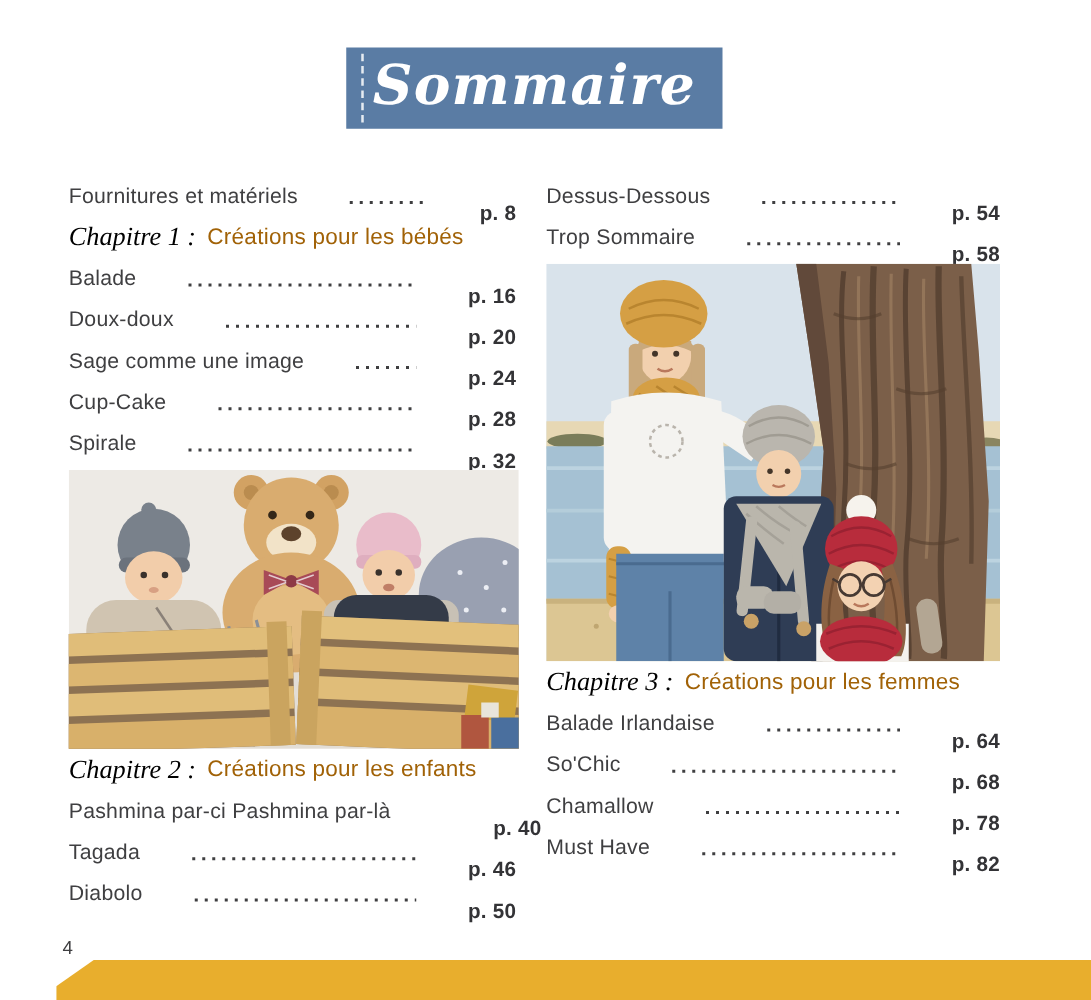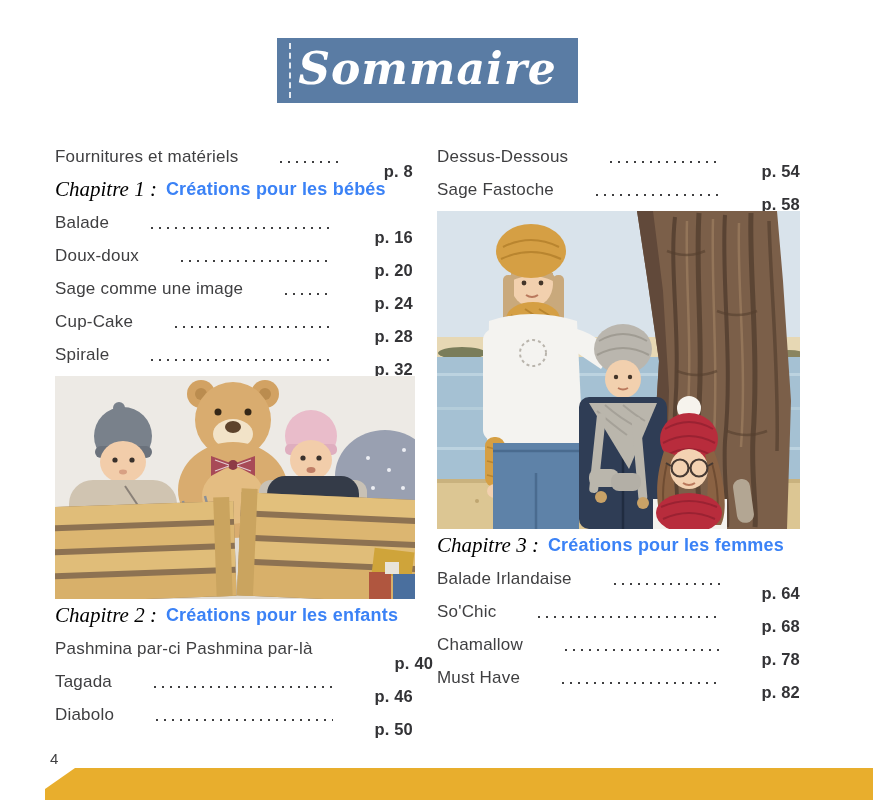--- a/index.html
+++ b/index.html
@@ -36,21 +36,21 @@
     background-image:radial-gradient(circle at 2px 2px, #3f3f41 1.25px, transparent 1.55px);
     background-size:8px 4px; background-repeat:repeat-x; background-position:left center;
   }
   .pg { font-weight:700; font-size:16.5px; white-space:nowrap; color:#333336;margin-top:30px; }
 
   .chapter { height:33px; display:flex; align-items:center; }
   .chapter .script {
     font-family:Liberation Serif, serif; font-style:italic; font-size:21px;
     color:#000000; margin-right:9px; white-space:nowrap;
   }
-  .chapter .lbl { font-weight:700; font-size:18px; color:#3b82f6; letter-spacing:.2px; white-space:nowrap; }
+  .chapter .lbl { font-weight:400; font-size:18px; color:#a16207; letter-spacing:.2px; white-space:nowrap; }
 
   .photo { display:block; margin-top:5px; }
 
   
   .pagenum { position:absolute; left:50px; top:750px; font-size:15px; color:#3f3f41; }
   .band {
     position:absolute; left:0; top:768px; width:873px; height:32px; background:#e8ae2d;
     clip-path:polygon(75px 0, 873px 0, 873px 32px, 45px 32px, 45px 21px);
   }
 </style>
@@ -214,21 +214,21 @@
   </div>
 
   <div class="col col-right">
 
     <div class="row">
       <span class="t">Dessus-Dessous</span>
       <span class="leader"></span>
       <span class="pg">p. 54</span>
     </div>
     <div class="row">
-      <span class="t">Sage Fastoche</span>
+      <span class="t">Trop Sommaire</span>
       <span class="leader"></span>
       <span class="pg">p. 58</span>
     </div>
 
     <svg class="photo" width="363" height="318" viewBox="0 0 363 318" role="img" aria-label="Trois filles portant bonnets et écharpes en laine devant un tronc d'arbre au bord de l'eau">
       <rect width="363" height="318" fill="#d9e3eb"></rect>
       <rect y="126" width="363" height="22" fill="#e7d8b4"></rect>
       <ellipse cx="25" cy="142" rx="24" ry="6" fill="#7a7d5a"></ellipse>
       <ellipse cx="182" cy="144" rx="20" ry="5" fill="#7a7d5a"></ellipse>
       <ellipse cx="352" cy="144" rx="16" ry="5" fill="#8a8560"></ellipse>

